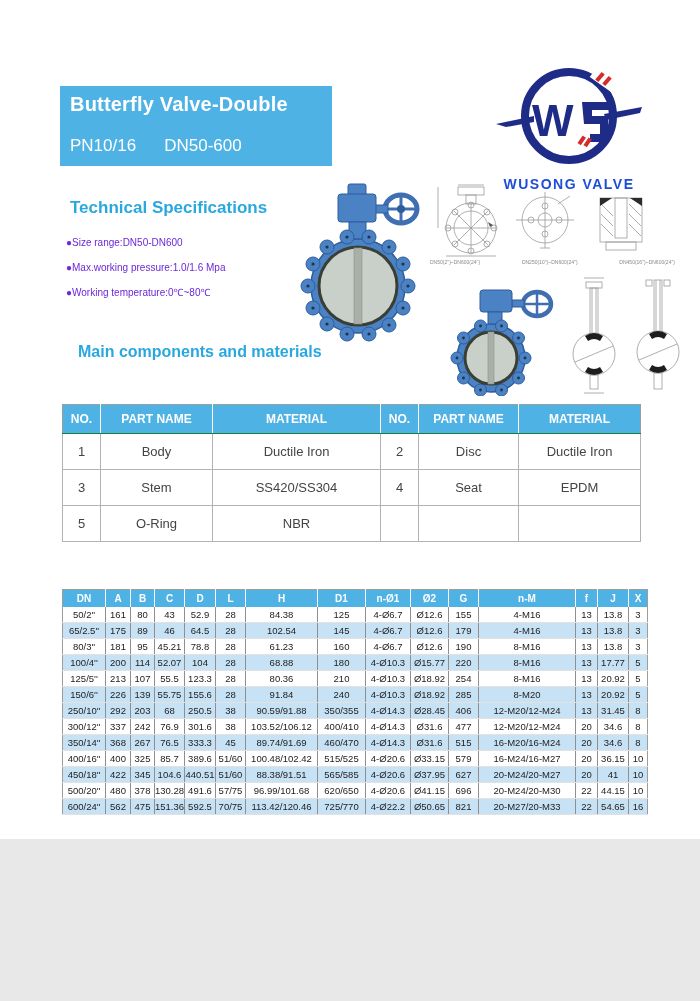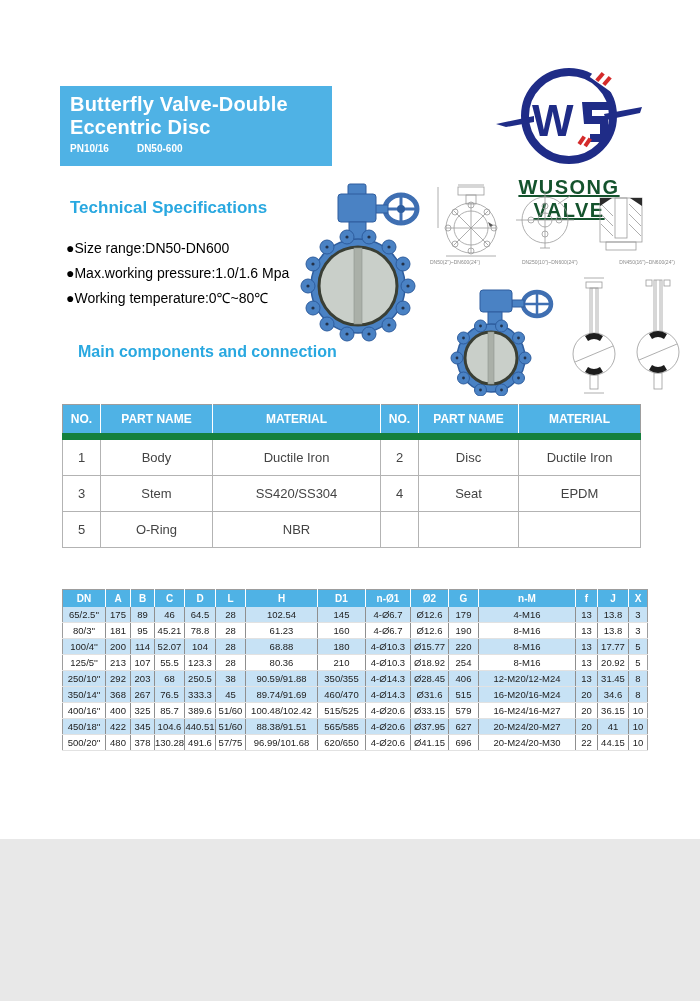--- a/index.html
+++ b/index.html
@@ -6,45 +6,45 @@
   .page{
     position:relative;width:700px;height:839px;background:#ffffff;
     font-family:"Liberation Sans", sans-serif;overflow:hidden;margin:0 auto;
   }
   
   .banner{
     position:absolute;left:60px;top:86px;width:272px;height:80px;
     background:#4FB2E5;color:#fff;box-sizing:border-box;padding:7px 10px 6px 10px;
   }
   .banner .t1,.banner .t2{font-size:20px;font-weight:bold;line-height:23px;letter-spacing:.2px;}
-  .banner .sub{margin-top:4px;font-size:10px;font-weight:bold;}
+  .banner .sub{margin-top:20px;font-size:17px;font-weight:normal;}
   .banner .sub span{margin-right:28px;}
   
   .logo{position:absolute;left:484px;top:58px;width:170px;text-align:center;}
-  .logo .company{margin-top:2px;font-size:20px;font-weight:bold;color:#14532d;letter-spacing:1.5px;text-decoration:underline;}
+  .logo .company{margin-top:2px;font-size:14px;font-weight:bold;color:#1d4ed8;letter-spacing:1.5px;}
   
   .sec-head{position:absolute;color:#29A8E0;font-weight:bold;}
   .h-specs{left:70px;top:198px;font-size:17px;}
   .h-comp{left:78px;top:343px;font-size:16px;}
   .h-dims{left:78px;top:536px;font-size:16px;}
   
-  .bullets{position:absolute;left:66px;top:236px;margin:0;padding:0;list-style:none;
-           font-size:14px;color:#000000;line-height:25px;}
+  .bullets{position:absolute;left:66px;top:230px;margin:0;padding:0;list-style:none;
+           font-size:10px;color:#6d28d9;line-height:25px;}
   
   .img-abs{position:absolute;}
   .cap-row{position:absolute;left:430px;top:259px;width:245px;display:flex;justify-content:space-between;}
   .cap{font-size:5px;color:#8a8a8a;white-space:nowrap;}
   
   .comp-table{
     position:absolute;left:62px;top:404px;width:578px;border-collapse:collapse;table-layout:fixed;
     font-size:13px;color:#444;
   }
   .comp-table th{
     background:#4FB2E5;color:#fff;font-size:12px;font-weight:bold;height:26px;
-    border-right:1px solid #fff;border-top:1px solid #9d9d9d;border-bottom:7px solid #15803d;
+    border-right:1px solid #fff;border-top:1px solid #9d9d9d;border-bottom:1px solid #15803d;
   }
   .comp-table th:last-child{border-right:1px solid #9d9d9d;}
   .comp-table th:first-child{border-left:1px solid #9d9d9d;}
   .comp-table td{
     height:33px;text-align:center;border:1px solid #b3b3b3;background:#fff;
   }
   
   .dim-table{
     position:absolute;left:62px;top:589px;width:585px;border-collapse:collapse;table-layout:fixed;
     font-size:9.5px;color:#222;
@@ -63,21 +63,20 @@
   .dim-table tr.alt td{background:#C7E2F5;}
   .dim-table{border:1px solid #9d9d9d;}
 </style>
 </head>
 <body>
 
 <div class="page">
 
   <div class="banner">
     <div class="t1">Butterfly Valve-Double</div>
-    <div class="t2">Eccentric Disc</div>
     <div class="sub">
       <span>PN10/16</span><span>DN50-600</span>
     </div>
   </div>
 
   <div class="logo">
     <svg width="150" height="112" viewBox="0 0 150 112">
 
       <circle cx="75" cy="58" r="44" fill="none" stroke="#1F2C87" stroke-width="8"></circle>
       <rect x="98" y="12" width="26" height="16" fill="#ffffff" transform="rotate(35 111 20)"></rect>
@@ -269,21 +268,21 @@
       <line x1="26" y1="4" x2="26" y2="56"></line>
         <line x1="30" y1="4" x2="30" y2="56"></line>
       <circle cx="28" cy="76" r="21"></circle>
       <line x1="9" y1="84" x2="47" y2="68"></line>
       <rect x="24" y="97" width="8" height="16"></rect>
     </g>
     <path d="M 19 58 q 9 -6 18 0 l -3 5 q -6 -4 -12 0 Z" fill="#1d1d1d"></path>
     <path d="M 19 94 q 9 6 18 0 l -3 -5 q -6 4 -12 0 Z" fill="#1d1d1d"></path>
   </svg>
 
-  <div class="sec-head h-comp">Main components and connection</div>
+  <div class="sec-head h-comp">Main components and materials</div>
   <table class="comp-table">
     <colgroup>
       <col style="width:38px">
         <col style="width:112px">
         <col style="width:168px">
       <col style="width:38px">
         <col style="width:100px">
         <col style="width:122px">
     </colgroup>
     <thead>
@@ -355,20 +354,37 @@
           <th>n-Ø1</th>
           <th>Ø2</th>
           <th>G</th>
           <th>n-M</th>
           <th>f</th>
           <th>J</th>
           <th>X</th>
         </tr>
       </thead>
     <tbody>
+        <tr>
+          <td>50/2''</td>
+          <td>161</td>
+          <td>80</td>
+          <td>43</td>
+          <td>52.9</td>
+          <td>28</td>
+          <td>84.38</td>
+          <td>125</td>
+          <td>4-Ø6.7</td>
+          <td>Ø12.6</td>
+          <td>155</td>
+          <td>4-M16</td>
+          <td>13</td>
+          <td>13.8</td>
+          <td>3</td>
+        </tr>
         <tr class="alt">
           <td>65/2.5''</td>
           <td>175</td>
           <td>89</td>
           <td>46</td>
           <td>64.5</td>
           <td>28</td>
           <td>102.54</td>
           <td>145</td>
           <td>4-Ø6.7</td>
@@ -424,34 +440,68 @@
           <td>210</td>
           <td>4-Ø10.3</td>
           <td>Ø18.92</td>
           <td>254</td>
           <td>8-M16</td>
           <td>13</td>
           <td>20.92</td>
           <td>5</td>
         </tr>
         <tr class="alt">
+          <td>150/6''</td>
+          <td>226</td>
+          <td>139</td>
+          <td>55.75</td>
+          <td>155.6</td>
+          <td>28</td>
+          <td>91.84</td>
+          <td>240</td>
+          <td>4-Ø10.3</td>
+          <td>Ø18.92</td>
+          <td>285</td>
+          <td>8-M20</td>
+          <td>13</td>
+          <td>20.92</td>
+          <td>5</td>
+        </tr>
+        <tr class="alt">
           <td>250/10''</td>
           <td>292</td>
           <td>203</td>
           <td>68</td>
           <td>250.5</td>
           <td>38</td>
           <td>90.59/91.88</td>
           <td>350/355</td>
           <td>4-Ø14.3</td>
           <td>Ø28.45</td>
           <td>406</td>
           <td>12-M20/12-M24</td>
           <td>13</td>
           <td>31.45</td>
+          <td>8</td>
+        </tr>
+        <tr>
+          <td>300/12''</td>
+          <td>337</td>
+          <td>242</td>
+          <td>76.9</td>
+          <td>301.6</td>
+          <td>38</td>
+          <td>103.52/106.12</td>
+          <td>400/410</td>
+          <td>4-Ø14.3</td>
+          <td>Ø31.6</td>
+          <td>477</td>
+          <td>12-M20/12-M24</td>
+          <td>20</td>
+          <td>34.6</td>
           <td>8</td>
         </tr>
         <tr class="alt">
           <td>350/14''</td>
           <td>368</td>
           <td>267</td>
           <td>76.5</td>
           <td>333.3</td>
           <td>45</td>
           <td>89.74/91.69</td>
@@ -508,16 +558,33 @@
           <td>96.99/101.68</td>
           <td>620/650</td>
           <td>4-Ø20.6</td>
           <td>Ø41.15</td>
           <td>696</td>
           <td>20-M24/20-M30</td>
           <td>22</td>
           <td>44.15</td>
           <td>10</td>
         </tr>
+        <tr class="alt">
+          <td>600/24''</td>
+          <td>562</td>
+          <td>475</td>
+          <td>151.36</td>
+          <td>592.5</td>
+          <td>70/75</td>
+          <td>113.42/120.46</td>
+          <td>725/770</td>
+          <td>4-Ø22.2</td>
+          <td>Ø50.65</td>
+          <td>821</td>
+          <td>20-M27/20-M33</td>
+          <td>22</td>
+          <td>54.65</td>
+          <td>16</td>
+        </tr>
       </tbody>
   </table>
 
 </div>
 
 </body></html>

